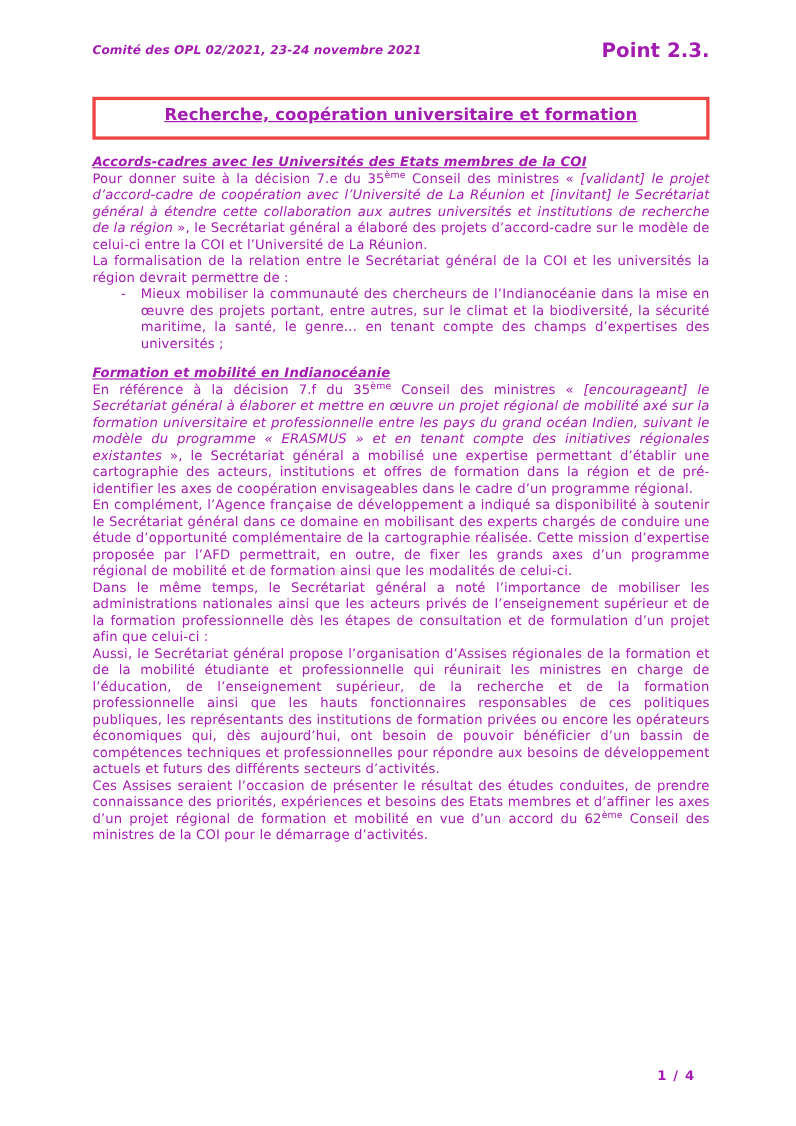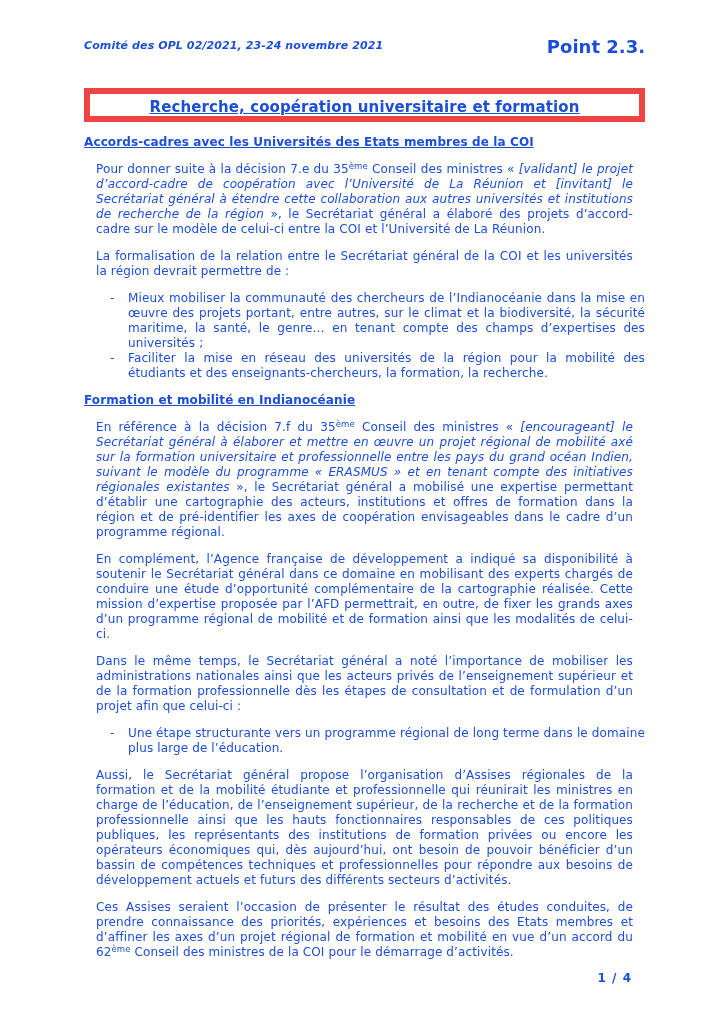--- a/index.html
+++ b/index.html
@@ -1,21 +1,21 @@
 <!DOCTYPE html>
 <html lang="fr"><head>
 <meta charset="utf-8">
 <style>
   html, body { margin: 0; padding: 0; background: #ffffff; }
   .page {
     position: relative;
     width: 724px;
     height: 1024px;
     background: #ffffff;
-    color: #1d4ed8;
+    color: #a21caf;
     font-family: "DejaVu Sans", "Liberation Sans", sans-serif;
     overflow: hidden;
   }
   .content {
     position: absolute;
     left: 84px;
     top: 36px;
     width: 561px;
   }
   .header {
@@ -29,43 +29,44 @@
     font-weight: bold;
     letter-spacing: 0.1px;
     padding-top: 3px;
   }
   .header-right {
     font-size: 18px;
     font-weight: bold;
   }
   .title-box {
     margin-top: 31px;
-    border: 6px solid #ef4444;
+    border: 3px solid #ef4444;
     text-align: center;
-    padding: 3px 0 0 0;
+    padding: 3px 0 11px 0;
     text-decoration: underline;
   }
   .title-box .title {
     font-size: 15px;
     font-weight: bold;
     text-decoration: underline;
     letter-spacing: 0.1px;
   }
   .section-heading {
     margin: 0;
     font-size: 12px;
     font-weight: bold;
     text-decoration: underline;
     line-height: 15px;
     letter-spacing: 0.12px;
+    font-style: italic;
   }
   .sec1 { margin-top: 13px; }
   .sec2 { margin-top: 12px; }
   .para {
-    margin: 12px;
+    margin: 0;
     font-size: 12px;
     line-height: 15px;
     text-align: justify;
     letter-spacing: 0.12px;
   }
   .bullets {
     margin: 0;
     padding: 0;
     list-style: none;
   }
@@ -114,31 +115,29 @@
     <div class="title-box">
       <span class="title">Recherche, coopération universitaire et formation</span>
     </div>
 
     <div class="section sec1">
       <h2 class="section-heading">Accords-cadres avec les Universités des Etats membres de la COI</h2>
       <p class="para"><span>Pour donner suite à la décision 7.e du 35</span><span class="sup">ème</span><span> Conseil des ministres « </span><span class="i">[validant] le projet d’accord-cadre de coopération avec l’Université de La Réunion et [invitant] le Secrétariat général à étendre cette collaboration aux autres universités et institutions de recherche de la région</span><span> », le Secrétariat général a élaboré des projets d’accord-cadre sur le modèle de celui-ci entre la COI et l’Université de La Réunion.</span></p>
       <p class="para">La formalisation de la relation entre le Secrétariat général de la COI et les universités la région devrait permettre de :</p>
       <ul class="bullets">
         <li>Mieux mobiliser la communauté des chercheurs de l’Indianocéanie dans la mise en œuvre des projets portant, entre autres, sur le climat et la biodiversité, la sécurité maritime, la santé, le genre… en tenant compte des champs d’expertises des universités ;</li>
-        <li>Faciliter la mise en réseau des universités de la région pour la mobilité des étudiants et des enseignants-chercheurs, la formation, la recherche.</li>
       </ul>
     </div>
 
     <div class="section sec2">
       <h2 class="section-heading">Formation et mobilité en Indianocéanie</h2>
       <p class="para"><span>En référence à la décision 7.f du 35</span><span class="sup">ème</span><span> Conseil des ministres « </span><span class="i">[encourageant] le Secrétariat général à élaborer et mettre en œuvre un projet régional de mobilité axé sur la formation universitaire et professionnelle entre les pays du grand océan Indien, suivant le modèle du programme « ERASMUS » et en tenant compte des initiatives régionales existantes</span><span> », le Secrétariat général a mobilisé une expertise permettant d’établir une cartographie des acteurs, institutions et offres de formation dans la région et de pré-identifier les axes de coopération envisageables dans le cadre d’un programme régional.</span></p>
       <p class="para">En complément, l’Agence française de développement a indiqué sa disponibilité à soutenir le Secrétariat général dans ce domaine en mobilisant des experts chargés de conduire une étude d’opportunité complémentaire de la cartographie réalisée. Cette mission d’expertise proposée par l’AFD permettrait, en outre, de fixer les grands axes d’un programme régional de mobilité et de formation ainsi que les modalités de celui-ci.</p>
       <p class="para">Dans le même temps, le Secrétariat général a noté l’importance de mobiliser les administrations nationales ainsi que les acteurs privés de l’enseignement supérieur et de la formation professionnelle dès les étapes de consultation et de formulation d’un projet afin que celui-ci :</p>
       <ul class="bullets">
-        <li>Une étape structurante vers un programme régional de long terme dans le domaine plus large de l’éducation.</li>
       </ul>
       <p class="para">Aussi, le Secrétariat général propose l’organisation d’Assises régionales de la formation et de la mobilité étudiante et professionnelle qui réunirait les ministres en charge de l’éducation, de l’enseignement supérieur, de la recherche et de la formation professionnelle ainsi que les hauts fonctionnaires responsables de ces politiques publiques, les représentants des institutions de formation privées ou encore les opérateurs économiques qui, dès aujourd’hui, ont besoin de pouvoir bénéficier d’un bassin de compétences techniques et professionnelles pour répondre aux besoins de développement actuels et futurs des différents secteurs d’activités.</p>
       <p class="para"><span>Ces Assises seraient l’occasion de présenter le résultat des études conduites, de prendre connaissance des priorités, expériences et besoins des Etats membres et d’affiner les axes d’un projet régional de formation et mobilité en vue d’un accord du 62</span><span class="sup">ème</span><span> Conseil des ministres de la COI pour le démarrage d’activités.</span></p>
     </div>
 
   </div>
 
   <div class="footer">
     <span>1 / 4</span>
   </div>

